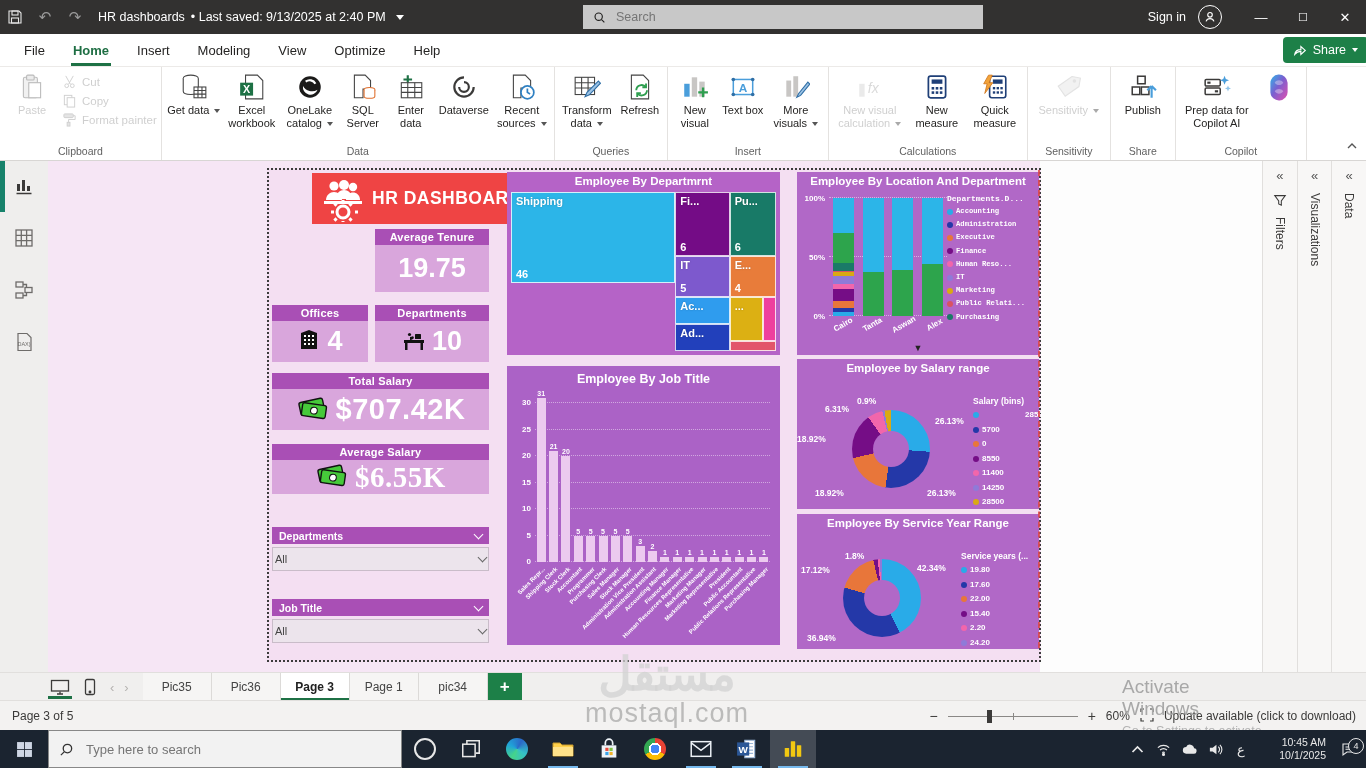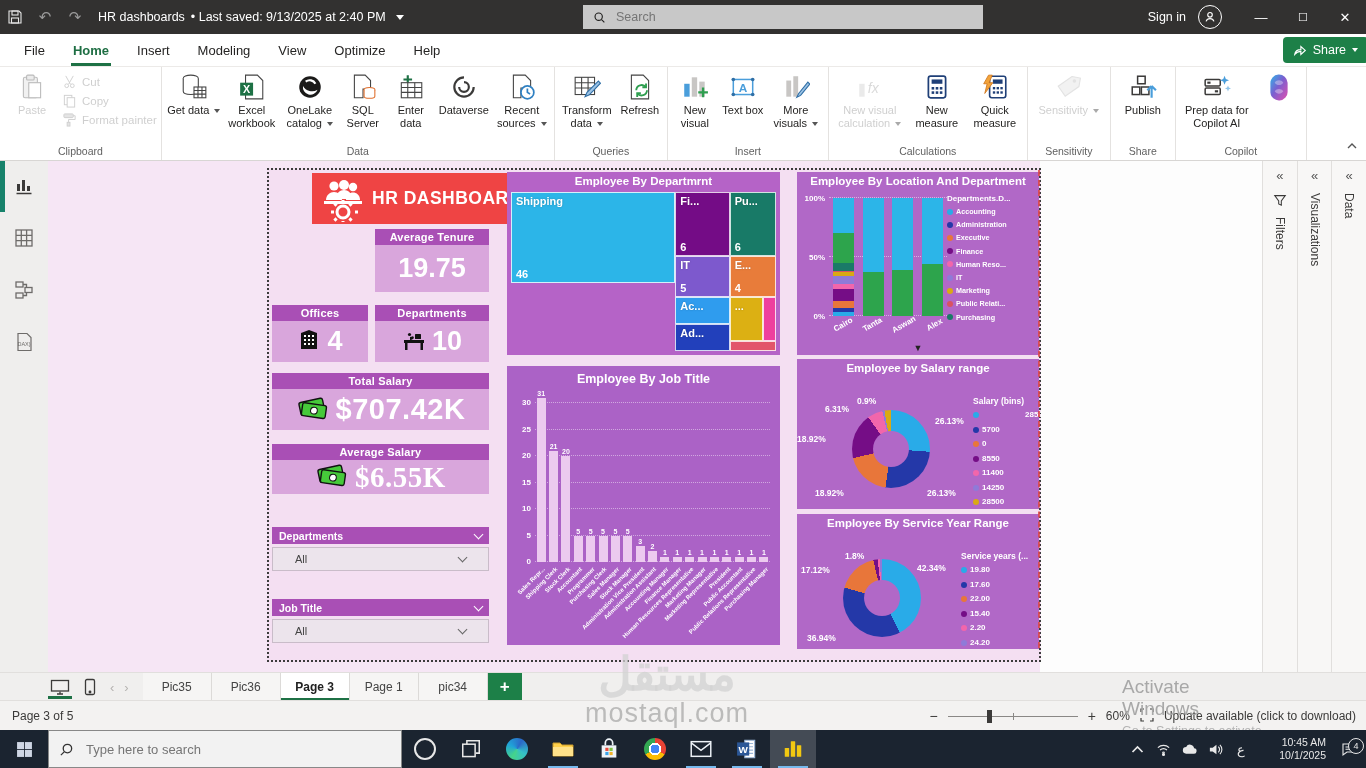--- a/index.html
+++ b/index.html
@@ -74,21 +74,21 @@
   .logo-card{position:absolute;left:3px;top:3px;width:217px;height:51px;background:#ef4444;
     display:flex;align-items:center;color:#fff;margin-left:40px;}
   .logo-card .logo-ic{width:52px;height:46px;margin-left:4px;}
   .logo-title{font-size:17.5px;font-weight:bold;letter-spacing:.5px;margin-left:4px;}
   .kpi-ic svg{width:24px;height:24px;}
   .money-ic svg{width:34px;height:30px;}
 
   .slicer-head{background:#a94fb5;color:#fff;font-size:10.5px;font-weight:bold;
     display:flex;align-items:center;justify-content:space-between;padding:0 7px;height:17px;}
   .slicer-drop{background:#ece4ec;color:#444;font-size:11px;display:flex;align-items:center;justify-content:space-between;
-    padding:0 22px;height:22px;border:1px solid #c9bcc9;}
+    padding:0 2px;height:22px;border:1px solid #c9bcc9;}
   .chev{display:inline-block;width:6px;height:6px;border-right:1.5px solid currentColor;border-bottom:1.5px solid currentColor;transform:rotate(45deg);margin-top:-3px;}
 
   
   .viz{position:absolute;color:#fff;}
   .chart-title{font-size:11.5px;font-weight:bold;text-align:center;color:#fff;padding-top:3px;}
   .viz-mid{background:#ab62c6;}
   .viz-tm{background:#b563c7;}
   .viz-right{background:#b168c7;}
 
   
@@ -919,21 +919,21 @@
                     <div style="height: 66.08px; background: rgb(44, 181, 232);"></div>
                   </div>
                 </div>
               </div>
             <div id="loc-xrow">
                 <div class="loc-xl">Cairo</div>
                 <div class="loc-xl">Tanta</div>
                 <div class="loc-xl">Aswan</div>
                 <div class="loc-xl">Alex</div>
               </div>
-            <div class="legend" id="loc-legend" style="left:150px;top:22px;width:90px;">
+            <div class="legend" id="loc-legend" style="left:150px;top:22px;width:90px;font-family:Liberation Mono, monospace;">
                 <div class="leg-title">Departments.D...</div>
                 <div class="leg-item">
                   <span class="leg-dot" style="background: rgb(41, 171, 232);"></span>
                   <span>Accounting</span>
                 </div>
                 <div class="leg-item">
                   <span class="leg-dot" style="background: rgb(36, 56, 168);"></span>
                   <span>Administration</span>
                 </div>
                 <div class="leg-item">

